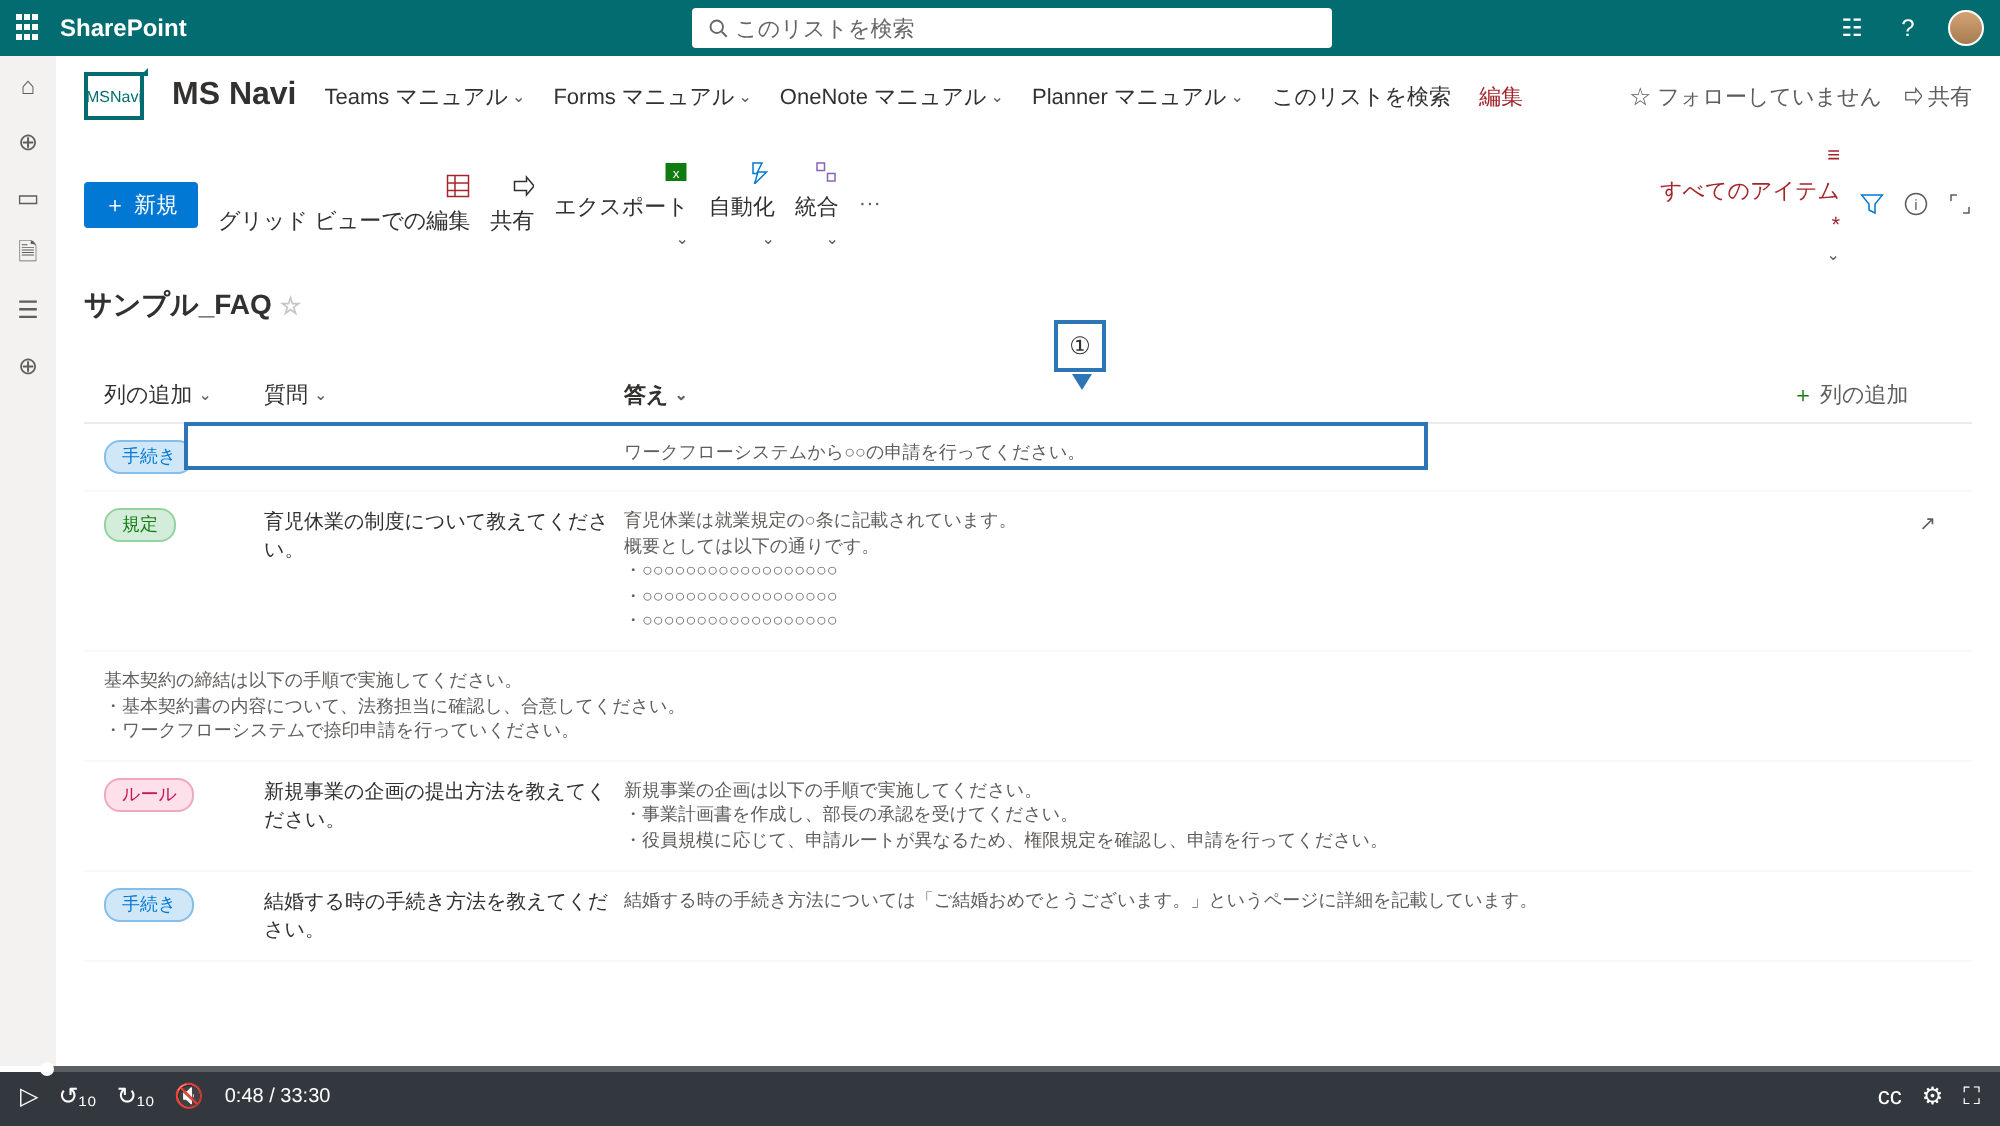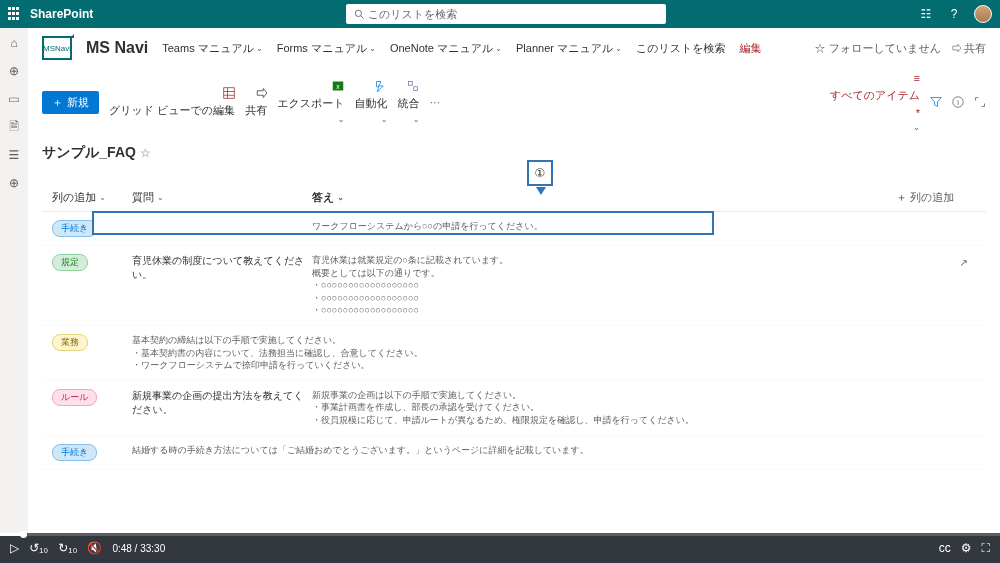--- a/index.html
+++ b/index.html
@@ -254,30 +254,30 @@
               <div class="cell-cat"><span class="tag tag-blue">手続き</span></div>
               <div class="cell-q">○○の手続き方法を教えてください。</div>
               <div class="cell-a">ワークフローシステムから○○の申請を行ってください。</div>
             </div>
             <div class="row">
               <div class="cell-cat"><span class="tag tag-green">規定</span></div>
               <div class="cell-q">育児休業の制度について教えてください。</div>
               <div class="cell-a">育児休業は就業規定の○条に記載されています。<br>概要としては以下の通りです。<br>・○○○○○○○○○○○○○○○○○○<br>・○○○○○○○○○○○○○○○○○○<br>・○○○○○○○○○○○○○○○○○○<span class="data-link">↗</span></div>
             </div>
             <div class="row">
-              <div class="cell-cat"><span class="tag tag-yellow">業務</span></div>
               <div class="cell-a">基本契約の締結は以下の手順で実施してください。<br>・基本契約書の内容について、法務担当に確認し、合意してください。<br>・ワークフローシステムで捺印申請を行っていください。</div>
             </div>
             <div class="row">
               <div class="cell-cat"><span class="tag tag-pink">ルール</span></div>
               <div class="cell-q">新規事業の企画の提出方法を教えてください。</div>
               <div class="cell-a">新規事業の企画は以下の手順で実施してください。<br>・事業計画書を作成し、部長の承認を受けてください。<br>・役員規模に応じて、申請ルートが異なるため、権限規定を確認し、申請を行ってください。</div>
             </div>
             <div class="row">
               <div class="cell-cat"><span class="tag tag-blue">手続き</span></div>
+              <div class="cell-q">結婚する時の手続き方法を教えてください。</div>
               <div class="cell-a">結婚する時の手続き方法については「ご結婚おめでとうございます。」というページに詳細を記載しています。</div>
             </div>
           </div>
       </div>
     </div>
   </div>
 </div>
 
 <div class="video-bar">
   <div class="progress">

